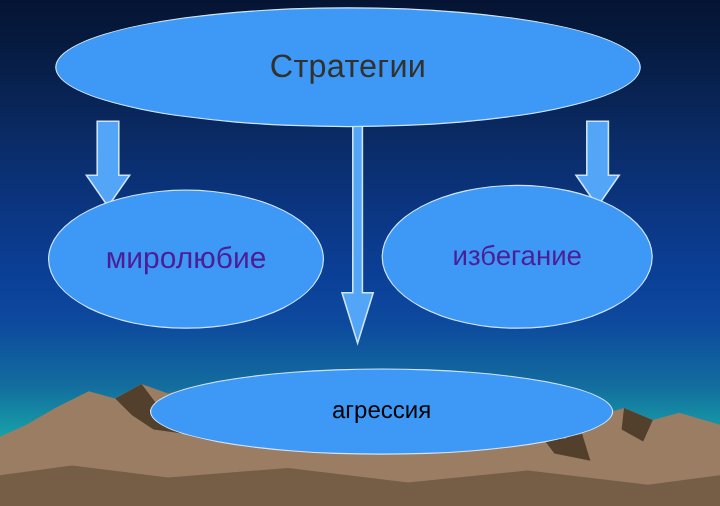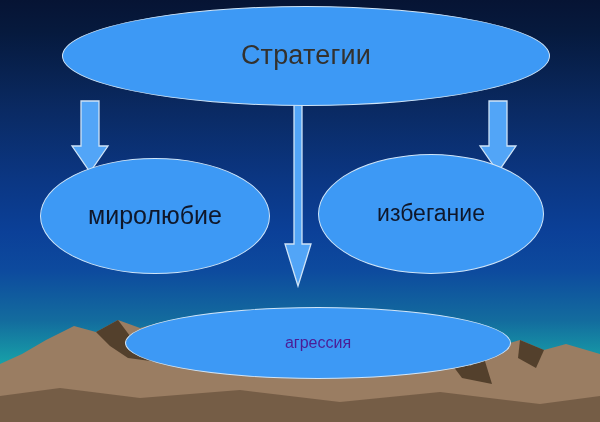--- a/index.html
+++ b/index.html
@@ -48,53 +48,53 @@
     align-items: center;
     justify-content: center;
     text-align: center;
     box-sizing: border-box;
     background: #3d99f5;
     border: 1.3px solid #cfe4f7;
     border-radius: 50%;
     line-height: 1.18;
   }
   #node-root {
-    left: 62px;
+    left: 46px;
     top: 6px;
     width: 488px;
     height: 100px;
     border-radius: 50%;
     color: #33312e;
     font-size: 27px;
     letter-spacing: 0.2px;
     padding: 0 26px;
   }
   #node-peace {
     left: 40px;
     top: 158px;
     width: 230px;
     height: 116px;
-    color: #0f172a;
+    color: #4c1d95;
     font-size: 25px;
   }
   #node-avoid {
     left: 318px;
     top: 154px;
     width: 226px;
     height: 120px;
-    color: #0f172a;
+    color: #4c1d95;
     font-size: 23px;
   }
   #node-aggr {
     left: 125px;
     top: 307px;
     width: 386px;
     height: 72px;
-    color: #4c1d95;
-    font-size: 16px;
+    color: #000000;
+    font-size: 20px;
   }
   .node-label { display: block; }
 </style>
 </head>
 <body>
 
 <div id="slide">
 
   <svg class="scenery" viewBox="0 0 600 130" preserveAspectRatio="none">
 

